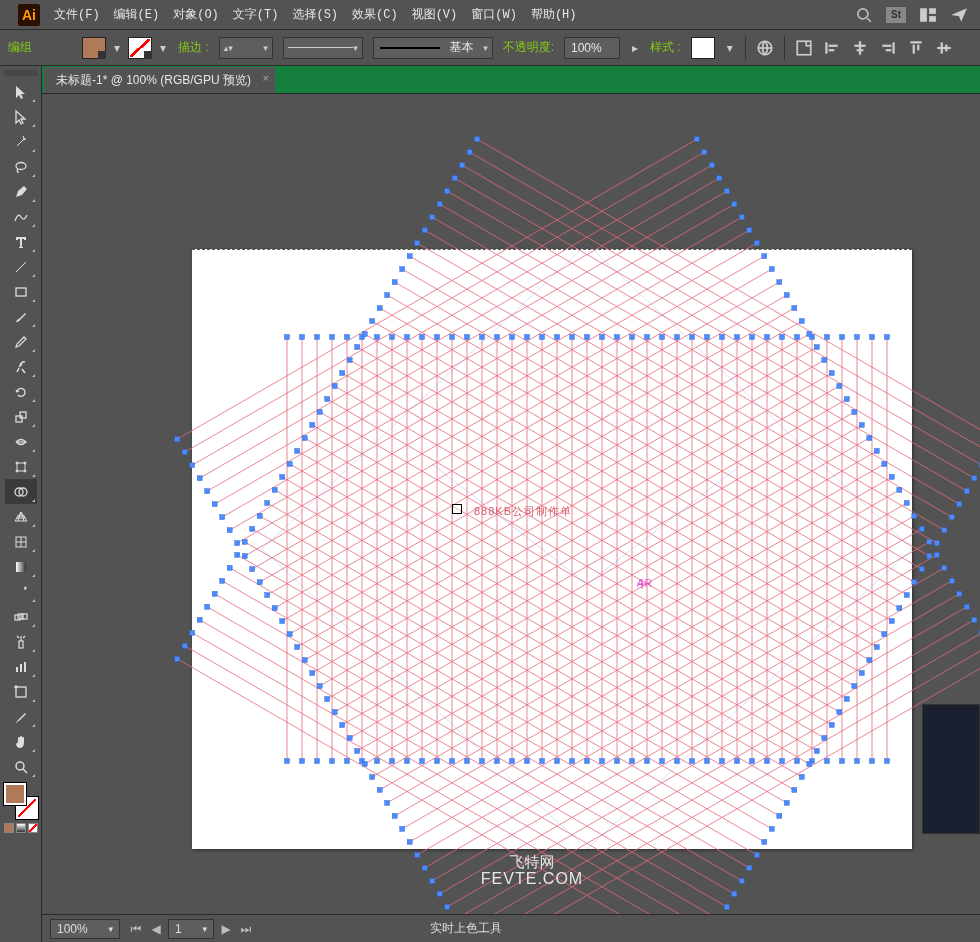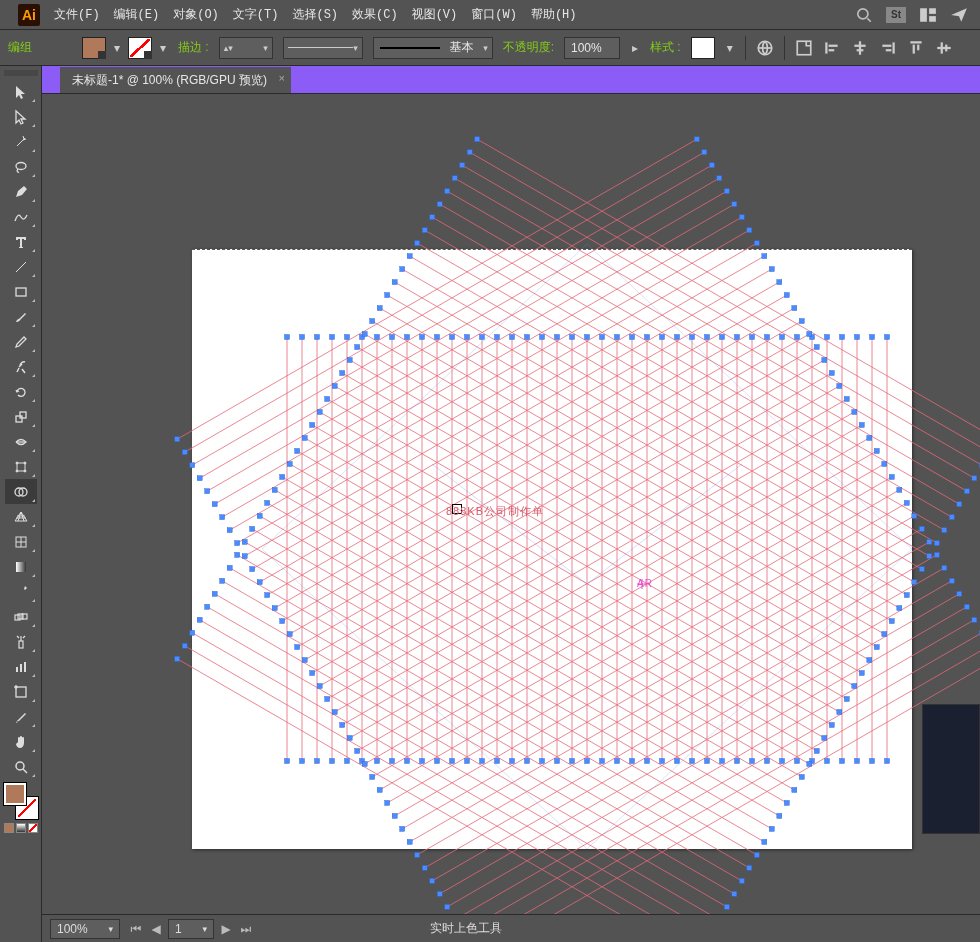--- a/index.html
+++ b/index.html
@@ -81,21 +81,21 @@
     background:#b07a5a; border:2px solid #fff; outline:1px solid #000; }
   .fillstroke .s { position:absolute; right:0; bottom:0; width:22px; height:22px;
     background:#fff; border:2px solid #fff; outline:1px solid #000;
     background:linear-gradient(to top left, transparent 45%, #f00 45%, #f00 55%, transparent 55%) #fff; }
   .mini-row { display:flex; gap:2px; margin-top:4px; }
   .mini-row .mini { width:10px; height:10px; border:1px solid #888; }
 
   
   .tabstrip {
     position:absolute; left:42px; top:66px; right:0; height:28px;
-    background:#8b5cf6; display:flex; align-items:flex-end; padding-left:18px;
+    background:#15803d; display:flex; align-items:flex-end; padding-left:2px;
     border-bottom:1px solid #2a2a2a;
   }
   .tab {
     height:26px; background:#535353; padding:0 24px 0 12px;
     display:flex; align-items:center; position:relative; font-size:12px;
   }
   .tab .x { position:absolute; right:6px; top:5px; color:#aaa; font-size:11px; }
 
   
   .stage {
@@ -106,21 +106,21 @@
     position:absolute;
     left:150px; top:155px; width:720px; height:600px;
     background:#fff; box-shadow:1px 1px 3px rgba(0,0,0,.5);
     border-top:1px dashed #555;
   }
   .stage svg.overlay { position:absolute; left:0; top:0; width:100%; height:100%; pointer-events:none; }
   .center-mark {
     position:absolute; width:10px; height:10px; border:1px solid #000; background:rgba(255,255,255,.4);
     left:410px; top:410px;
   }
-  .wm1 { position:absolute; left:404px; top:410px; color:#d85a6a; font-size:11px; letter-spacing:1px; }
+  .wm1 { position:absolute; left:432px; top:410px; color:#d85a6a; font-size:11px; letter-spacing:1px; }
   .wm2 { position:absolute; left:595px; top:484px; color:#e84ecf; font-size:10px; letter-spacing:1px; }
 
   .thumb {
     position:absolute; right:0; bottom:80px; width:58px; height:130px;
     background:#1a2030; border:1px solid #333;
   }
 
   
   .statusbar {
     position:absolute; left:42px; right:0; bottom:0; height:28px;
@@ -884,20 +884,24 @@
       <line x1="600" y1="485" x2="600" y2="495"></line>
     </g>
   </svg>
 
   <div class="center-mark"></div>
   <div class="wm1">888KB公司制作单</div>
   <div class="wm2">AR</div>
 
   <div class="thumb"></div>
 
+  <div class="footer-wm">
+    <div class="line1">飞特网</div>
+    <div class="line2">FEVTE.COM</div>
+  </div>
 </div>
 
 <div class="statusbar">
   <div class="zoom">
     <span>100%</span>
       <span style="font-size:9px">▾</span>
   </div>
   <div class="nav">
     <div class="btn">⏮</div>
     <div class="btn">◀</div>

